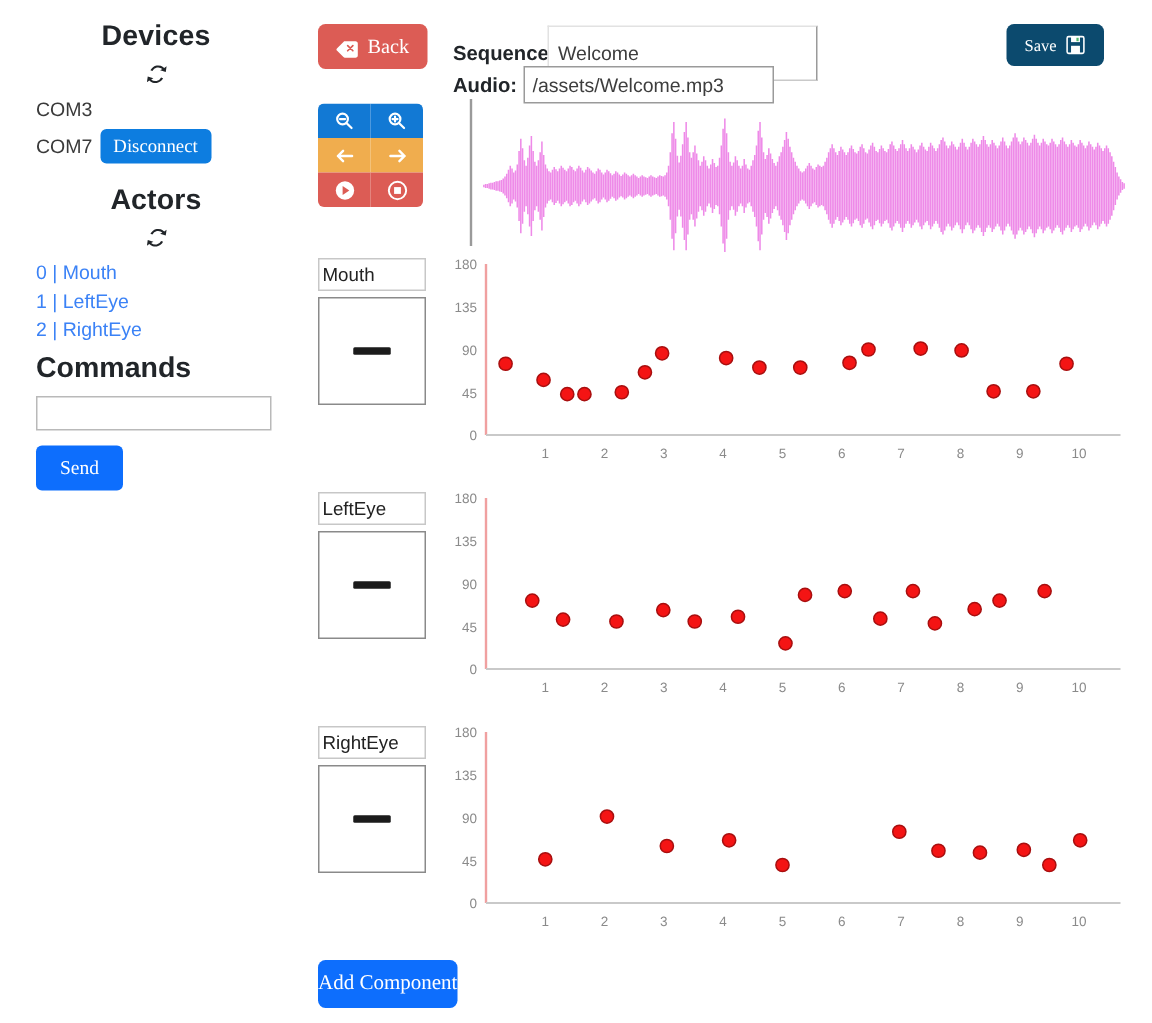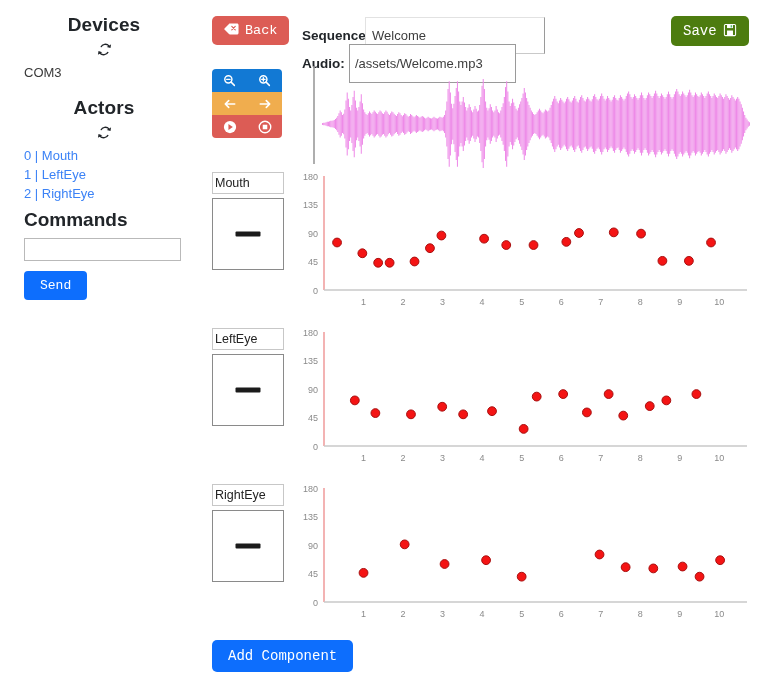--- a/index.html
+++ b/index.html
@@ -12,21 +12,21 @@
     overflow: hidden;
   }
   #app { position: relative; width: 768px; height: 682px; }
 
   
   #sidebar { position: absolute; left: 0; top: 0; width: 200px; height: 682px; padding: 10px 16px 0 24px; }
   .side-h { font-size: 19px; font-weight: bold; color: #212529; margin: 4px 0 6px 0; display: flex; align-items: center; gap: 6px; letter-spacing: .1px; flex-direction: column; }
   .refresh-icon { display: inline-block; width: 15px; height: 15px; color: #212529; }
   .refresh-icon svg { display:block; width: 15px; height: 15px; }
   .device-row { font-size: 13px; color: #3a3a3a; margin: 3px 0; display: flex; align-items: center; gap: 5px; line-height: 20px; }
-  .btn { border: none; border-radius: 4px; font-family: Liberation Mono, monospace; cursor: pointer; display: inline-flex; align-items: flex-start; justify-content: center; }
+  .btn { border: none; border-radius: 4px; font-family: Liberation Serif, serif; cursor: pointer; display: inline-flex; align-items: flex-end; justify-content: center; }
   .btn-disconnect { background: #0d7de0; color: #fff; font-size: 12.5px; padding: 4px 9px; border-radius: 4px; font-weight: normal; }
   .actor-row { font-size: 13px; color: #3b82f6; line-height: 19px; }
   #commands-title { font-size: 19px; font-weight: bold; margin: 6px 0 7px 0; }
   #cmd-input { width: 157px; height: 23px; border: 1px solid #b9b9b9; background: #fff; font-size: 12px; padding: 2px 5px; font-family: "Liberation Sans", sans-serif; color: #222; }
   #send-btn { background: #0d6efd; color: #fff; font-size: 13px; padding: 7px 16px; border-radius: 4px; margin-top: 10px; }
 
   
   #midcol { position: absolute; left: 208px; top: 0; width: 90px; }
   #back-btn { position: absolute; left: 4px; top: 16px; background: #dc5c55; color: #fff; font-size: 13.5px; padding: 7px 12px; border-radius: 5px; gap: 6px; }
   .back-ico { display:inline-block; width: 15px; height: 12px; }
@@ -38,32 +38,32 @@
   .ctrl-blue { background: #1279d4; }
   .ctrl-orange { background: #f0ad4e; }
   .ctrl-red { background: #dc5c55; }
   .ctrl-btn svg { display: block; }
 
   .comp-block { position: absolute; left: 4px; width: 72px; }
   .comp-name { width: 72px; height: 22px; border: 1px solid #c7c7c7; background: #fff; font-size: 12.5px; text-align: left; color: #222; font-family: "Liberation Sans", sans-serif; padding: 0 2px; }
   .comp-preview { width: 72px; height: 72px; border: 1px solid #8a8a8a; background: #fff; margin-top: 4px; position: relative; }
   .comp-bar { position: absolute; left: 50%; top: 50%; transform: translate(-50%,-50%); width: 25px; height: 5px; background: #1b1b1b; border-radius: 1px; }
 
-  #add-component { position: absolute; left: 4px; top: 640px; background: #0d6efd; color: #fff; font-size: 14px; padding: 8px 16px; border-radius: 5px; white-space: nowrap; }
+  #add-component { position: absolute; left: 4px; top: 640px; background: #0d6efd; color: #fff; font-size: 14px; padding: 8px 0; border-radius: 5px; white-space: nowrap; }
 
   
   .field-row { position: absolute; display: flex; align-items: center; font-size: 13.5px; }
   #seq-row { left: 302px; top: 17px; }
   #aud-row { left: 302px; top: 44px; }
   .field-label { font-weight: bold; color: #212529; }
   #seq-label { width: 63px; }
   #aud-label { width: 47px; }
   #seq-input { width: 180px; height: 37px; border: 1px solid #e2e2e2; border-right-color: #9a9a9a; border-bottom-color: #c9c9c9; background: #fff; font-size: 13px; padding: 1px 6px; color: #3d3d3d; font-family: "Liberation Sans", sans-serif; }
-  #aud-input { width: 167px; height: 39px; border: 1px solid #9a9a9a; background: #fff; font-size: 13px; padding: 1px 5px; color: #3d3d3d; font-family: "Liberation Sans", sans-serif; }
-  #save-btn { position: absolute; left: 671px; top: 16px; background: #4d7c0f; color: #fff; font-size: 14px; padding: 7px 12px; border-radius: 5px; gap: 6px; }
+  #aud-input { width: 167px; height: 25px; border: 1px solid #9a9a9a; background: #fff; font-size: 13px; padding: 1px 5px; color: #3d3d3d; font-family: "Liberation Sans", sans-serif; }
+  #save-btn { position: absolute; left: 671px; top: 16px; background: #0c4a6e; color: #fff; font-size: 11px; padding: 7px 12px; border-radius: 5px; gap: 6px; }
   .save-ico { display:inline-block; width: 14px; height: 14px; }
 
   
   #waveform-panel { position: absolute; left: 310px; top: 62px; width: 445px; height: 106px; }
   #waveform-panel svg { display: block; }
 
   
   .chart-panel { position: absolute; left: 299px; width: 456px; height: 152px; }
   .chart-panel svg { display: block; }
 </style>
@@ -78,20 +78,24 @@
       <span>Devices</span>
       <span class="refresh-icon">
         <svg viewBox="0 0 16 16" fill="currentColor">
             <path d="M13.3 3.6a6 6 0 0 0-9.8 1.6l1.4.5A4.5 4.5 0 0 1 12 4.3l-1.6.9 4 1.2.6-4.1-1.7 1.3zM2.7 12.4a6 6 0 0 0 9.8-1.6l-1.4-.5A4.5 4.5 0 0 1 4 11.7l1.6-.9-4-1.2L1 13.7l1.7-1.3z"></path>
           </svg>
       </span>
     </div>
 
     <div class="device-row">
       <span>COM3</span>
+    </div>
+    <div class="device-row">
+      <span>COM7</span>
+      <button class="btn btn-disconnect">Disconnect</button>
     </div>
 
     <div class="side-h" style="margin-top:14px">
       <span>Actors</span>
       <span class="refresh-icon">
         <svg viewBox="0 0 16 16" fill="currentColor">
             <path d="M13.3 3.6a6 6 0 0 0-9.8 1.6l1.4.5A4.5 4.5 0 0 1 12 4.3l-1.6.9 4 1.2.6-4.1-1.7 1.3zM2.7 12.4a6 6 0 0 0 9.8-1.6l-1.4-.5A4.5 4.5 0 0 1 4 11.7l1.6-.9-4-1.2L1 13.7l1.7-1.3z"></path>
           </svg>
       </span>
     </div>

